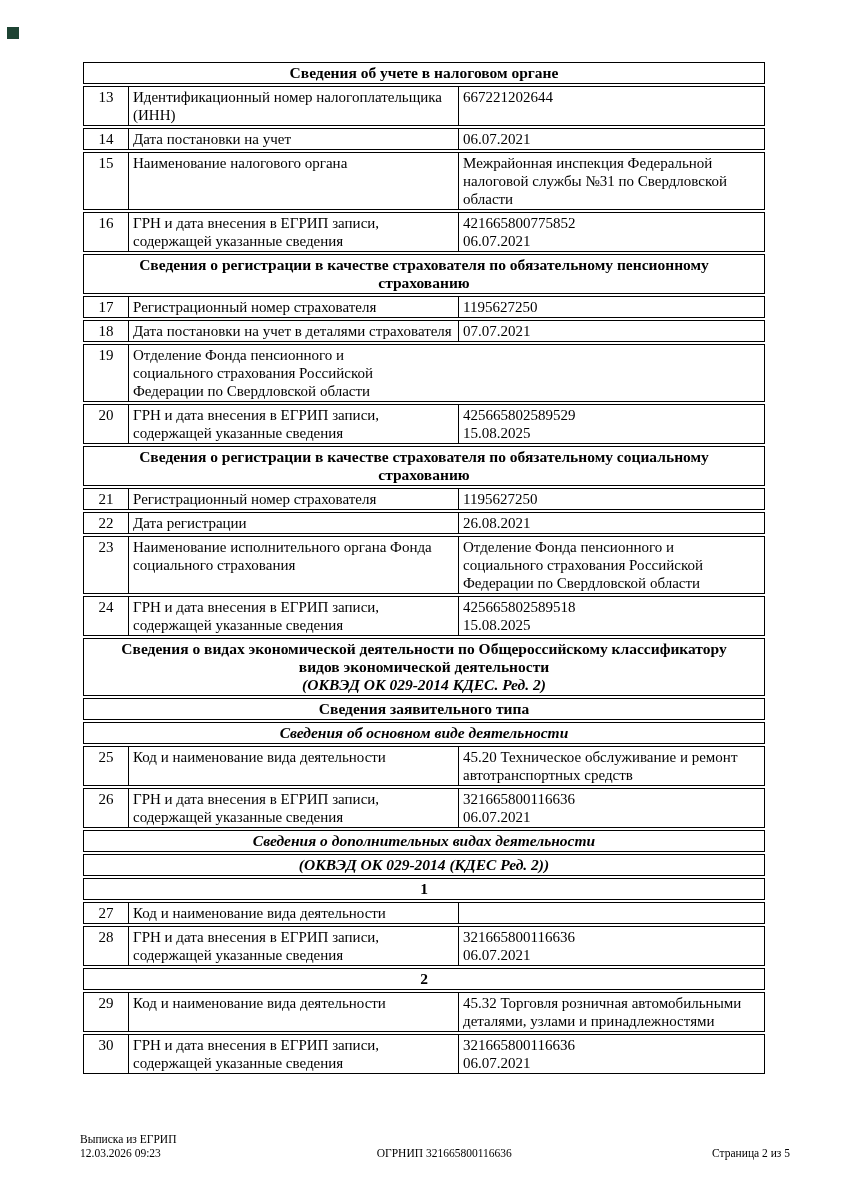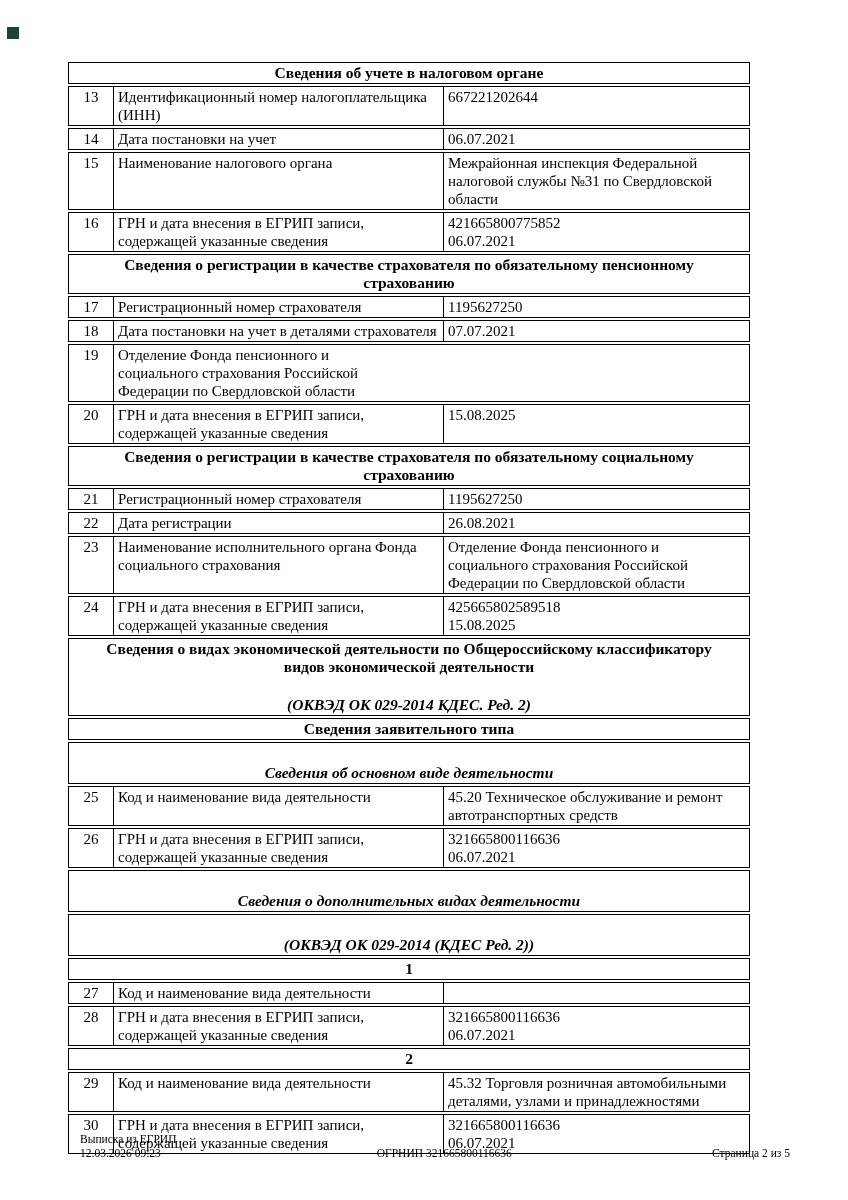--- a/index.html
+++ b/index.html
@@ -3,30 +3,30 @@
 <meta charset="utf-8">
 <style>
   html,body{margin:0;padding:0;}
   body{
     width:848px;height:1200px;background:#ffffff;color:#000;
     font-family:"Liberation Serif","DejaVu Serif",serif;
     position:relative;overflow:hidden;
   }
   .corner-mark{position:absolute;left:7px;top:27px;width:12px;height:12px;}
   .doc-table{
-    position:absolute;left:68px;top:62px;width:682px;
+    position:absolute;left:83px;top:62px;width:682px;
     display:flex;flex-direction:column;gap:2px;
   }
   .row{border:1px solid #000;box-sizing:border-box;background:#fff;}
   .row.section{
     text-align:center;font-weight:bold;
     font-size:15.5px;line-height:18px;padding:1px 4px;
   }
   .row.section .sec-line{display:block;}
-  .row.section .sec-line.it{font-style:italic;margin-top:20px;}
+  .row.section .sec-line.it{font-style:italic;}
   .row.data{display:flex;align-items:stretch;font-size:15px;line-height:18px;}
   .cell{padding:1px 4px;box-sizing:border-box;}
   .cell.num{width:45px;flex:none;text-align:center;border-right:1px solid #000;}
   .cell.label{width:330px;flex:none;border-right:1px solid #000;}
   .cell.value{flex:1;min-width:0;}
   .value-line{display:block;}
   .footer{
     position:absolute;left:80px;right:58px;top:1133px;
     display:flex;justify-content:space-between;align-items:flex-end;
     font-size:11.5px;line-height:13.5px;gap:37px;
@@ -98,20 +98,21 @@
       <div class="cell value">
         <span class="value-line">Отделение Фонда пенсионного и</span>
         <span class="value-line">социального страхования Российской</span>
         <span class="value-line">Федерации по Свердловской области</span>
       </div>
     </div>
     <div class="row data">
       <div class="cell num">20</div>
       <div class="cell label">ГРН и дата внесения в ЕГРИП записи, содержащей указанные сведения</div>
       <div class="cell value">
+        <span class="value-line">425665802589529</span>
         <span class="value-line">15.08.2025</span>
       </div>
     </div>
     <div class="row section">
       <span class="sec-line">Сведения о регистрации в качестве страхователя по обязательному социальному</span>
       <span class="sec-line">страхованию</span>
     </div>
     <div class="row data">
       <div class="cell num">21</div>
       <div class="cell label">Регистрационный номер страхователя</div>

